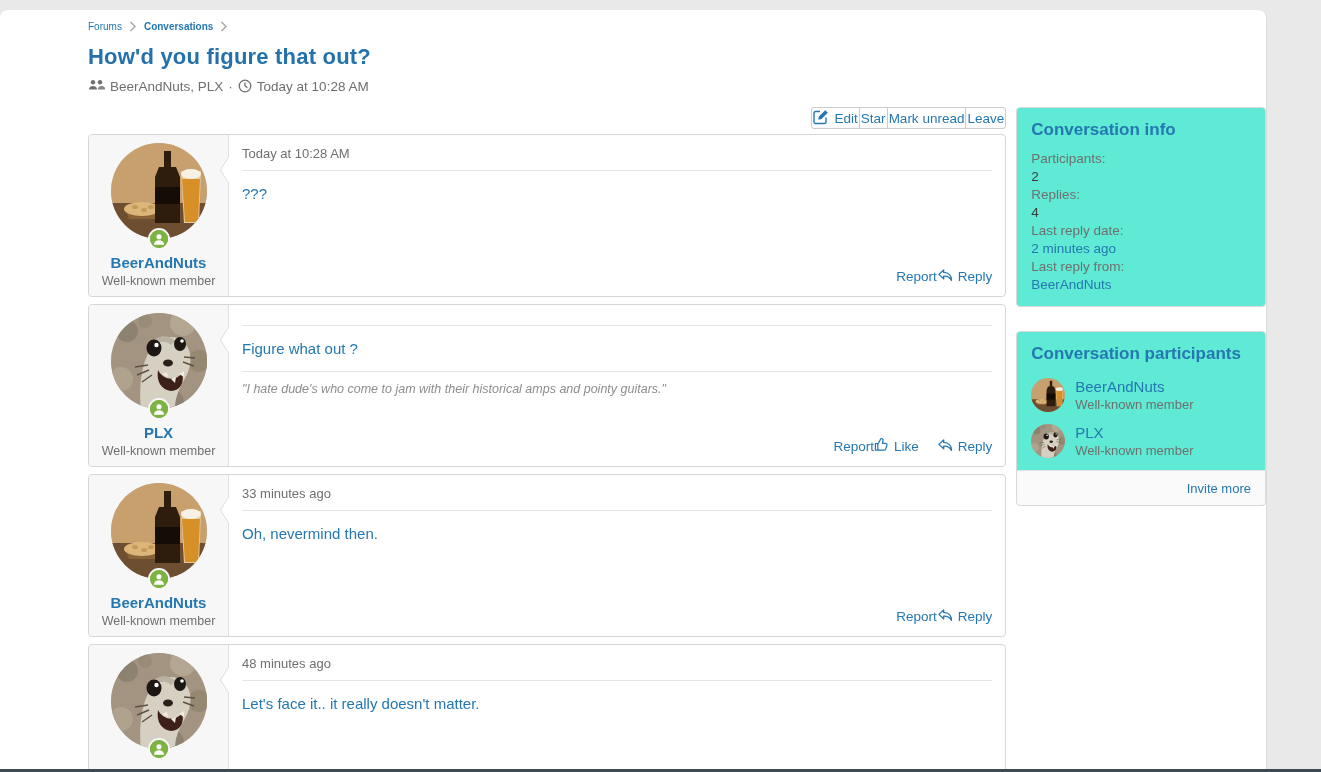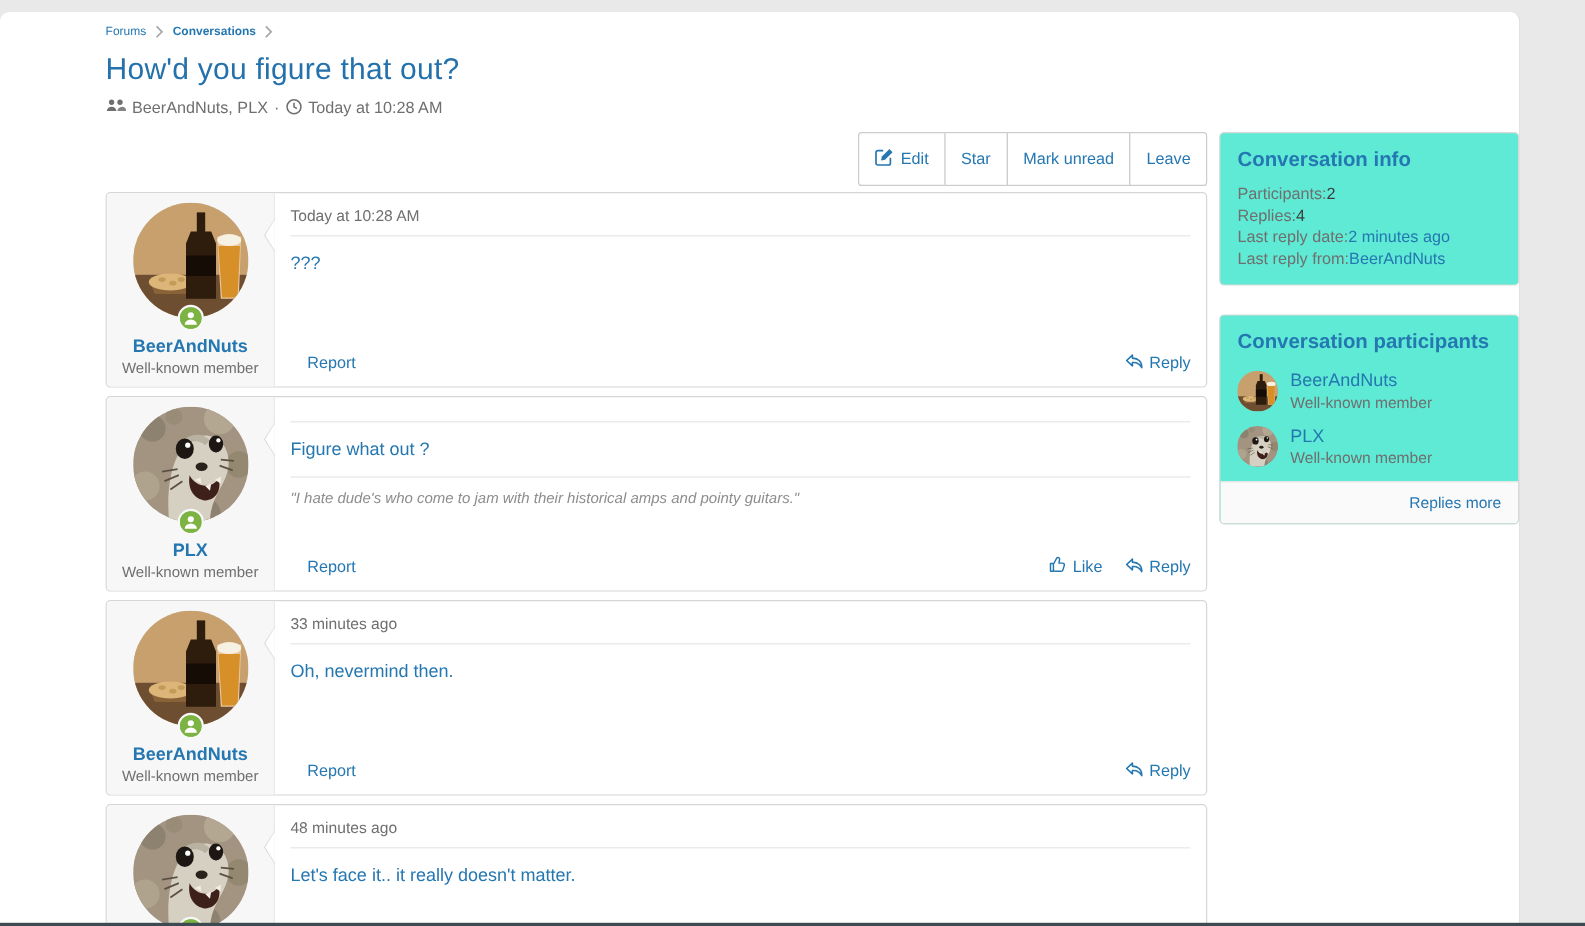--- a/index.html
+++ b/index.html
@@ -17,35 +17,35 @@
     border-right:1px solid #dcdcdc;
     padding:11px 0 0 88px;
   }
   .bottom-bar { position:absolute; left:0; right:0; bottom:0; height:3px; background:#3e4a52; z-index:50; }
 
   
   .breadcrumb { font-size:10px; color:#2577b1; display:flex; align-items:center; gap:7px; }
   .breadcrumb a { color:#2577b1; text-decoration:none; cursor:pointer; }
   .breadcrumb .crumb-bold { font-weight:bold; }
   .crumb-chev { color:#a7a7a7; font-size:12px; display:inline-flex; }
-  h1.thread-title { margin-top:12px; font-size:25px; font-weight:normal; color:#2471ab; letter-spacing:.2px; }
+  h1.thread-title { margin-top:12px; font-size:22px; font-weight:bold; color:#2471ab; letter-spacing:.2px; }
   .subline { margin-top:9px; font-size:13.5px; color:#6f6f6f; display:flex; gap:5px; }
   .subline svg { display:block; }
 
   
   .columns { display:flex; margin-top:13px; align-items:flex-start; }
   .main-col { width:919px; }
   .side-col { width:250px; margin-left:10px; }
 
   
   .toolbar { display:flex; justify-content:flex-end; margin-bottom:5px; }
   .btn-group { display:inline-flex; }
   .btn-group button {
     font-family:inherit; font-size:13.5px; color:#2577b1; background:#fff;
-    border:1px solid #ccc; margin-left:-1px; padding:6px 13px; height:45px;
+    border:1px solid #ccc; margin-left:-1px; padding:6px 1px; height:22px;
     display:inline-flex; align-items:center; gap:6px; cursor:pointer; white-space:nowrap;
   }
   .btn-group button:first-child { border-radius:3px 0 0 3px; margin-left:0; }
   .btn-group button:last-child { border-radius:0 3px 3px 0; }
 
   
   .message {
     display:flex; border:1px solid #d6d6d6; border-radius:4px; background:#fff;
     min-height:163px; margin-bottom:7px; position:relative;
   }
@@ -72,30 +72,30 @@
   .msg-timestamp { font-size:13px; color:#6f6f6f; cursor:pointer; }
   .msg-sep { border:0; border-top:1px solid #e6e6e6; margin:9px 0 0 0; }
   .msg-body { margin-top:13px; font-size:15px; color:#2577b1; line-height:20px; }
   .msg-body p { margin-bottom:22px; }
   .msg-body p:last-child { margin-bottom:0; }
   .sig-block { margin-top:6px; }
   .sig-sep { border:0; border-top:1px solid #e6e6e6; margin:12px 0 0 0; }
   .signature { margin-top:10px; font-size:12.5px; font-style:italic; color:#8d8d8d; }
   .actions-row {
     position:absolute; left:27px; right:13px; bottom:11px;
-    display:flex; justify-content:space-between; align-items:center; font-size:13.5px;
+    display:flex; justify-content:flex-end; align-items:center; font-size:13.5px;
   }
   .actions-row a { color:#2577b1; text-decoration:none; cursor:pointer; display:inline-flex; align-items:center; gap:5px; }
   .actions-right { display:inline-flex; gap:18px; }
 
   
   .side-block { border:1px solid #d9d9d9; border-radius:4px; background:#5eead4; margin-bottom:24px; overflow:hidden; }
   .side-block-title { font-size:17px; color:#2577b1; padding:12px 14px 8px 14px; }
   .info-rows { padding:2px 14px 12px 14px; }
-  .info-row { display:flex; justify-content:flex-start; font-size:13.5px; line-height:18px; color:#6f6f6f; }
+  .info-row { display:flex; justify-content:center; font-size:13.5px; line-height:18px; color:#6f6f6f;flex-direction:column; }
   .info-row .info-value { color:#3c3c3c; }
   .info-row .info-value.is-link { color:#2577b1; cursor:pointer; }
   .member-row { display:flex; align-items:center; gap:10px; padding:6px 14px; }
   .member-row:last-of-type { padding-bottom:12px; }
   .member-avatar { width:34px; height:34px; border-radius:50%; overflow:hidden; flex:0 0 34px; cursor:pointer; }
   .member-avatar svg { width:100%; height:100%; display:block; }
   .member-name { font-size:15px; color:#2577b1; cursor:pointer; }
   .member-role { font-size:13px; color:#6f6f6f; margin-top:2px; }
   .side-footer { background:#fafafa; border-top:1px solid #e3e3e3; padding:8px 14px; text-align:right; }
   .side-footer a { font-size:13px; color:#2577b1; text-decoration:none; cursor:pointer; }
@@ -468,21 +468,21 @@
                   <path d="M37 52l-13 2M38 57l-12 5M41 62l-10 7M73 44l11 1M72 49l11 4" stroke="#5c5244" stroke-width="1.5" fill="none"></path>
                 </svg>
               </div>
     <div>
       <div class="member-name">PLX</div>
       <div class="member-role">Well-known member</div>
     </div>
   </div>
 </div>
         <div class="side-footer">
-          <a>Replies more</a>
+          <a>Invite more</a>
         </div>
       </section>
 
     </aside>
   </div>
 </div>
 
 <div class="bottom-bar"></div>
 
 </body></html>

